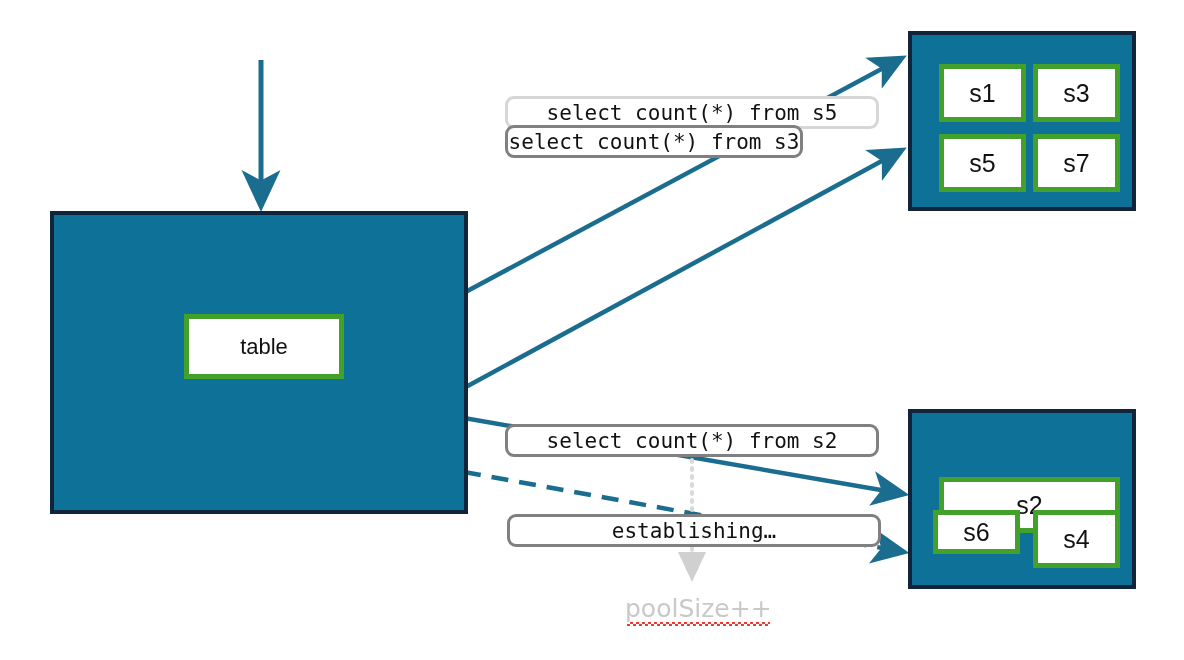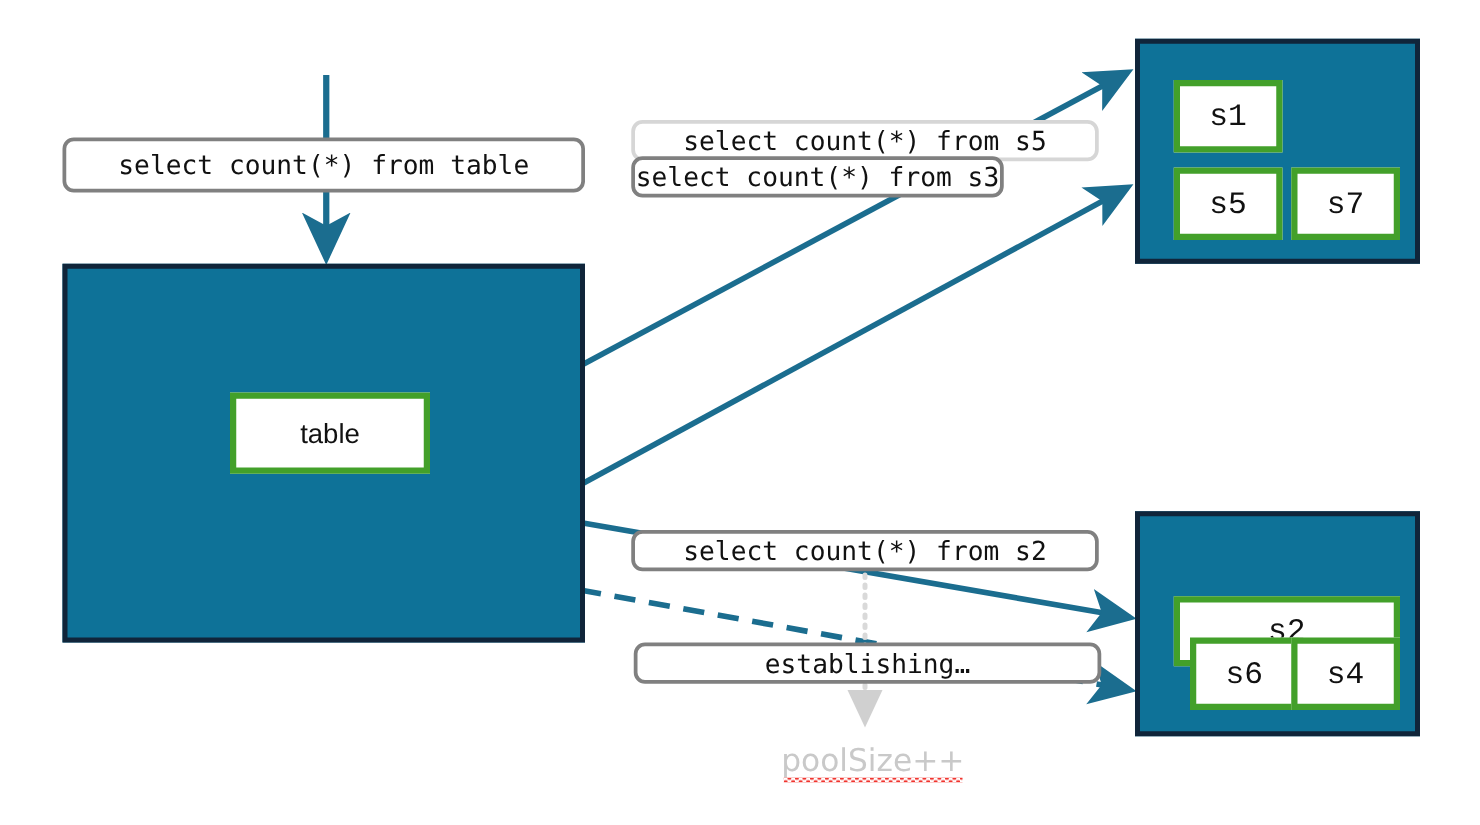--- a/index.html
+++ b/index.html
@@ -44,21 +44,21 @@
     display: flex;
     align-items: center;
     justify-content: center;
     color: #111111;
   }
   .node-mono {
     font-family: Liberation Sans, sans-serif;
     font-size: 22px;
   }
   .node-sans {
-    font-family: Liberation Mono, monospace;
+    font-family: Liberation Sans, sans-serif;
     font-size: 25px;
     justify-content: center;
   }
 
   
   .qlabel {
     position: absolute;
     background: #ffffff;
     border: 3px solid #808080;
     border-radius: 9px;
@@ -128,43 +128,43 @@
   <div class="container-box" style="left:50px; top:211px; width:418px; height:303px;">
     <div class="node node-mono" style="left:130px; top:99px; width:160px; height:65px;">
       <span>table</span>
     </div>
   </div>
 
   <div class="container-box" style="left:908px; top:31px; width:228px; height:180px;">
     <div class="node node-sans" style="left:27px; top:29px; width:87px; height:58px;">
       <span>s1</span>
     </div>
+    <div class="node node-sans" style="left:121px; top:29px; width:87px; height:58px;">
+      <span>s3</span>
+    </div>
     <div class="node node-sans" style="left:27px; top:99px; width:87px; height:58px;">
       <span>s5</span>
     </div>
     <div class="node node-sans" style="left:121px; top:99px; width:87px; height:58px;">
       <span>s7</span>
     </div>
   </div>
 
   <div class="container-box" style="left:908px; top:409px; width:228px; height:180px;">
     <div class="node node-sans" style="left:27px; top:28px; width:181px; height:56px;margin-top:36px;">
       <span>s2</span>
     </div>
-    <div class="node node-sans" style="left:40px; top:97px; width:87px; height:58px;">
+    <div class="node node-sans" style="left:21px; top:97px; width:87px; height:44px;">
       <span>s6</span>
     </div>
     <div class="node node-sans" style="left:121px; top:97px; width:87px; height:58px;">
       <span>s4</span>
     </div>
   </div>
 
-  <div class="qlabel" style="left:50px; top:110px; width:418px; height:44px;">
-    <span>select count(*) from table</span>
-  </div>
 
   <div class="qlabel faded" style="left:505px; top:96px; width:374px; height:33px;">
     <span>select count(*) from s5</span>
   </div>
 
   <div class="qlabel" style="left:505px; top:125px; width:298px; height:33px;">
     <span>select count(*) from s3</span>
   </div>
 
 

